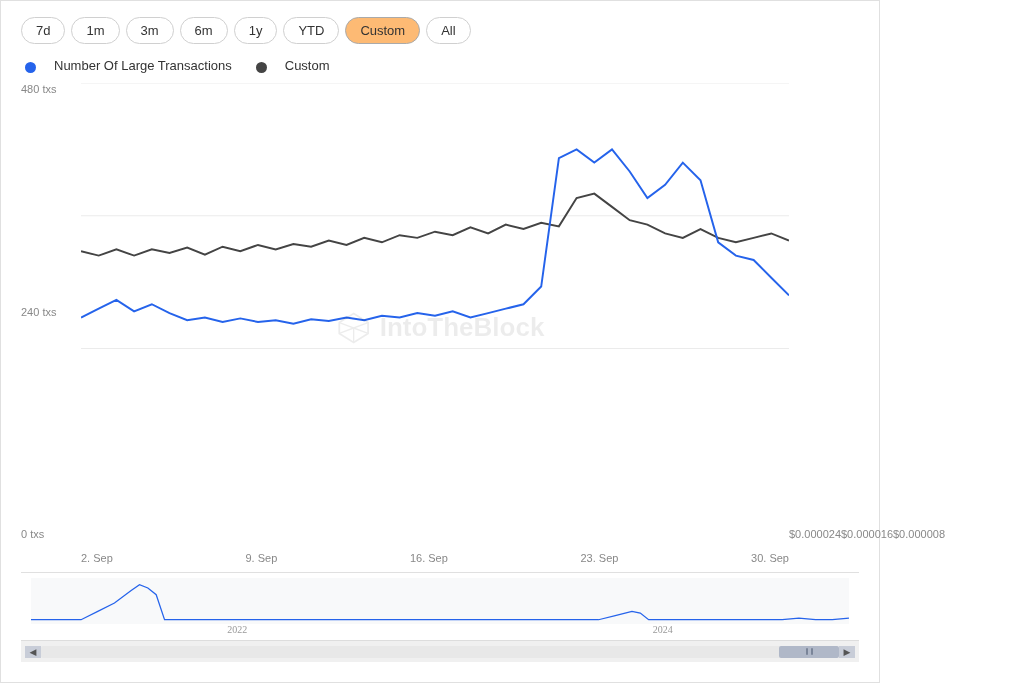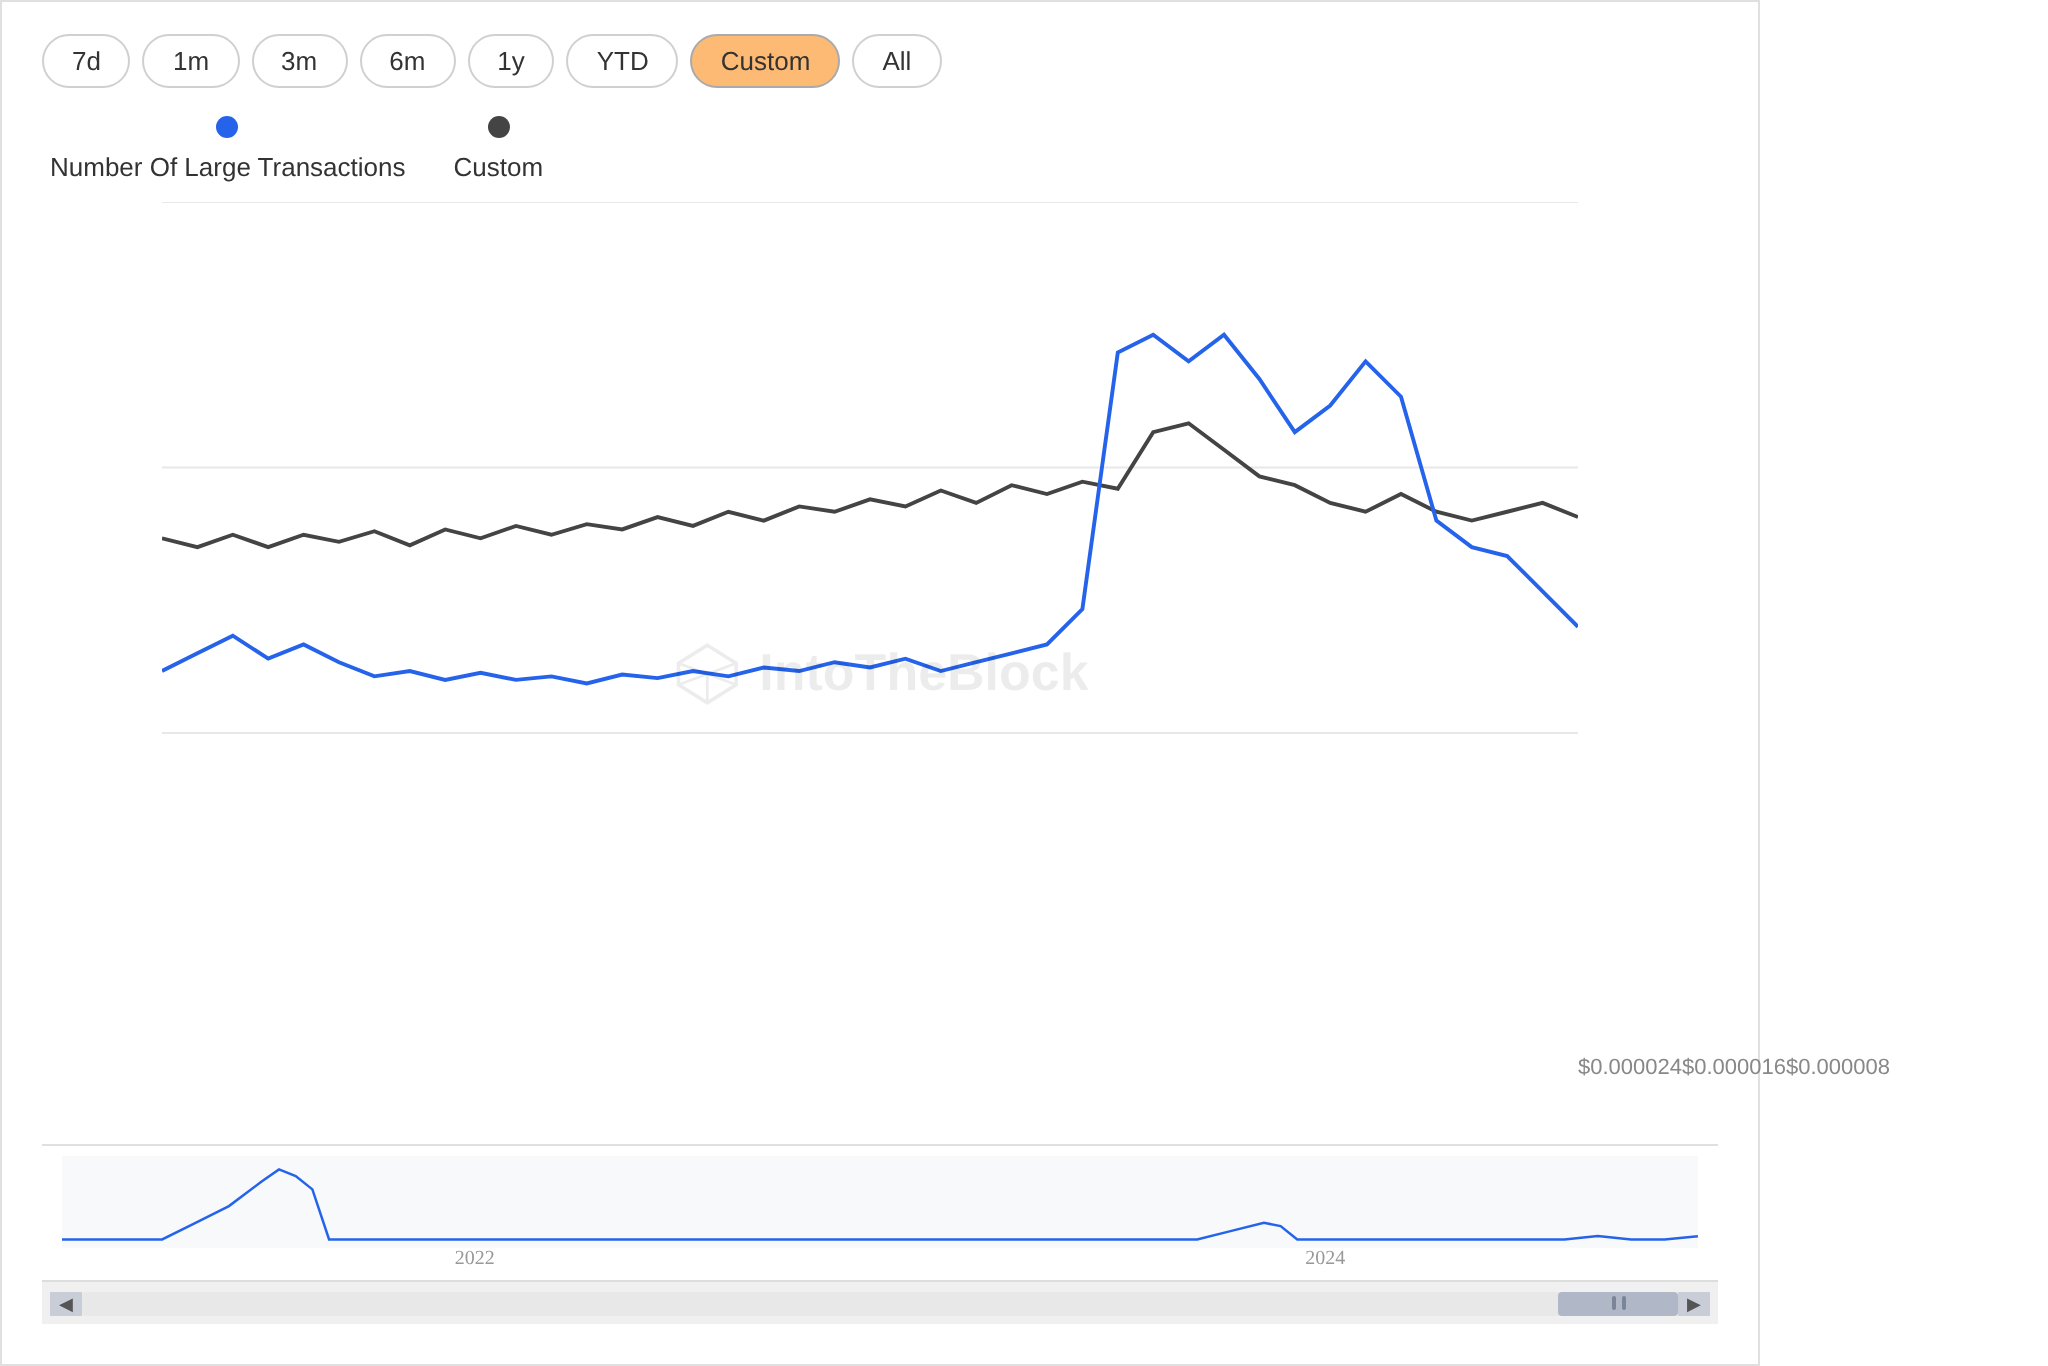--- a/index.html
+++ b/index.html
@@ -43,25 +43,24 @@
     
     .legend {
       display: flex;
       gap: 24px;
       margin-bottom: 10px;
       flex-shrink: 0;
       padding-left: 4px;
     }
     .legend-item {
       display: flex;
-      align-items: center;
-      gap: 7px;
+      align-items: flex-end;
+      gap: 18px;
       font-size: 13px;
       color: #333;
-      flex-direction: column;
     }
     .legend-dot {
       width: 11px;
       height: 11px;
       border-radius: 50%;
     }
     .legend-dot.blue { background: #2563eb; }
     .legend-dot.dark { background: #444; }
     
     .chart-area {
@@ -238,20 +237,25 @@
     </div>
     <div class="legend-item">
       <div class="legend-dot dark"></div>
       <span>Custom</span>
     </div>
   </div>
 
   <div class="chart-area">
     <div class="main-chart">
 
+      <div class="y-left">
+        <span>480 txs</span>
+        <span>240 txs</span>
+        <span>0 txs</span>
+      </div>
 
       <div class="y-right">
         <span>$0.000024</span>
         <span>$0.000016</span>
         <span>$0.000008</span>
       </div>
 
       <svg class="svg-chart" viewBox="0 0 800 300" preserveAspectRatio="none">
 
         <line class="grid-line" x1="0" y1="0" x2="800" y2="0"></line>
@@ -271,20 +275,27 @@
         <svg class="watermark-logo" viewBox="0 0 40 40">
           <polygon points="20,4 36,14 36,26 20,36 4,26 4,14" fill="none" stroke="#000" stroke-width="2"></polygon>
           <polyline points="4,14 20,20 36,14" fill="none" stroke="#000" stroke-width="1.5"></polyline>
           <line x1="20" y1="20" x2="20" y2="36" stroke="#000" stroke-width="1.5"></line>
           <line x1="4" y1="26" x2="20" y2="20" stroke="#000" stroke-width="1.5"></line>
           <line x1="36" y1="26" x2="20" y2="20" stroke="#000" stroke-width="1.5"></line>
         </svg>
         <span>IntoTheBlock</span>
       </div>
 
+      <div class="x-axis">
+        <span>2. Sep</span>
+        <span>9. Sep</span>
+        <span>16. Sep</span>
+        <span>23. Sep</span>
+        <span>30. Sep</span>
+      </div>
     </div>
 
     <div class="mini-chart-area">
       <svg class="mini-chart-svg" viewBox="0 0 980 55" preserveAspectRatio="none">
         <rect x="0" y="0" width="980" height="55" fill="#f8f9fa"></rect>
 
         <polyline fill="none" stroke="#2563eb" stroke-width="1.5" points="
             0,50 40,50 60,50 80,40 100,30 120,15 130,8 140,12 150,20 160,50 180,50 200,50 220,50 240,50 260,50 280,50 300,50 320,50 340,50 360,50 380,50 400,50 420,50 440,50 460,50 480,50 500,50 520,50 540,50 560,50 580,50 600,50 620,50 640,50 660,50 680,50 700,45 720,40 730,42 740,50 760,50 780,50 800,50 820,50 840,50 860,50 880,50 900,50 920,48 940,50 960,50 980,48
           "></polyline>
       </svg>

